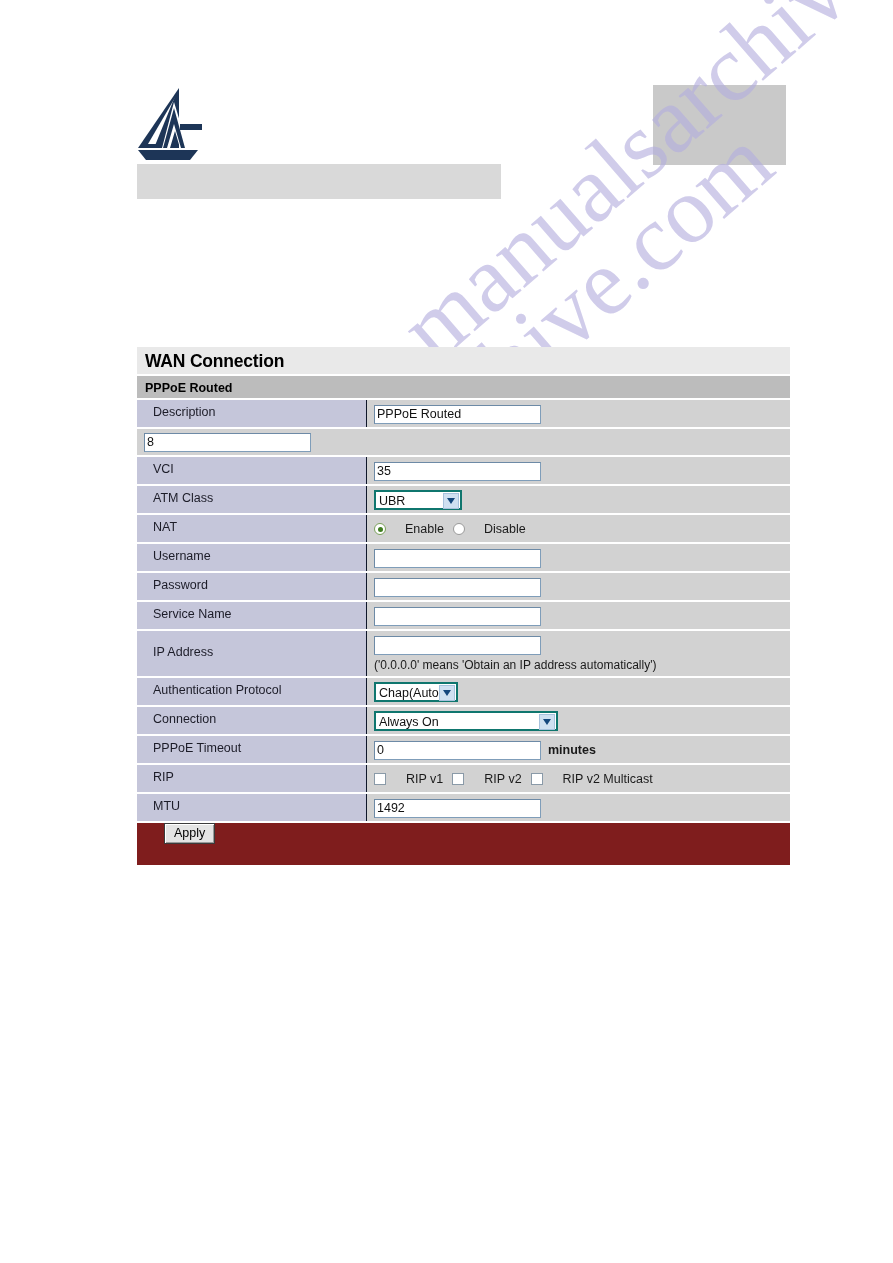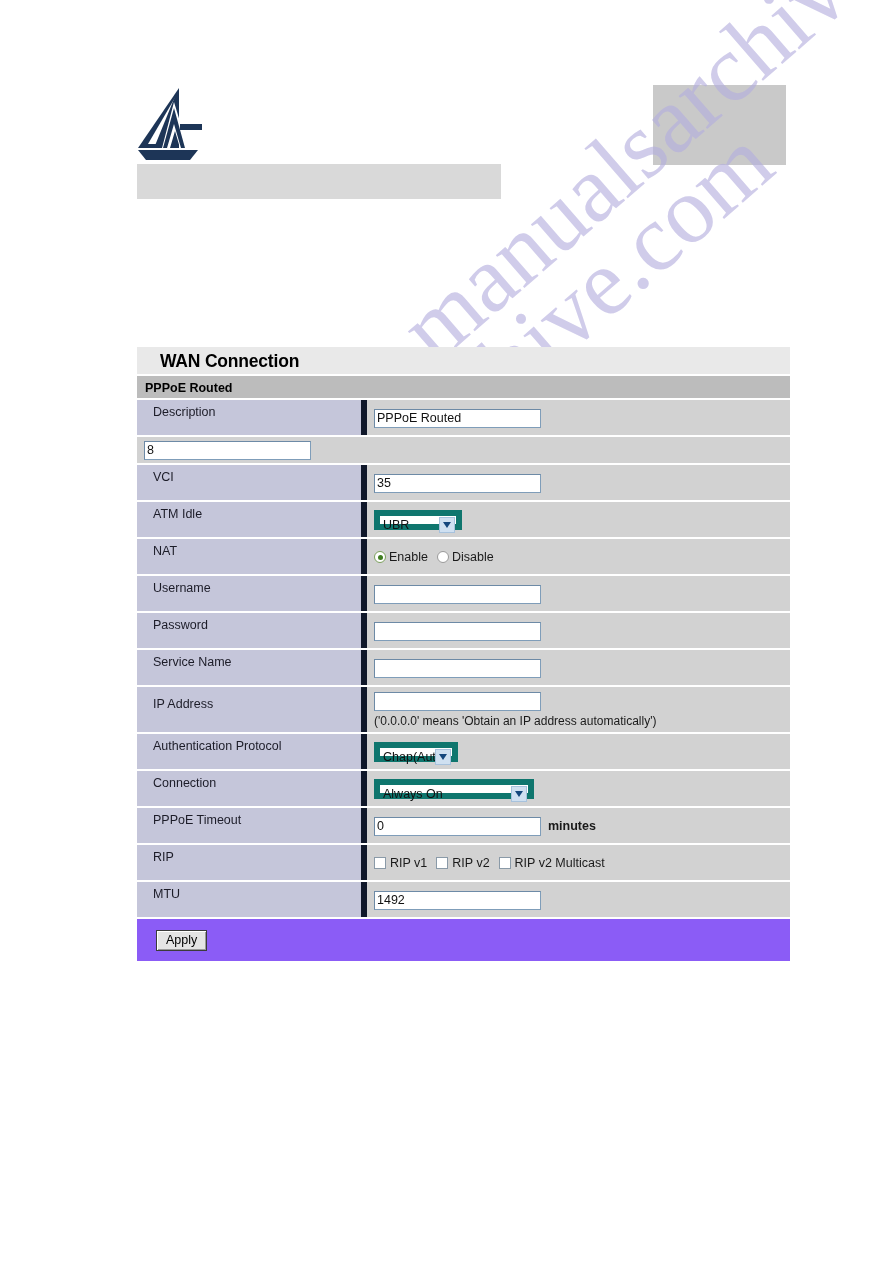--- a/index.html
+++ b/index.html
@@ -89,21 +89,21 @@
     width: 653px;
     z-index: 10;
     font-size: 12.5px;
     color: #1a1a1a;
   }
 
   #panel-title-bar {
     background: #e9e9e9;
     height: 29px;
     line-height: 29px;
-    padding-left: 23px;
+    padding-left: 8px;
     box-sizing: border-box;
     border-bottom: 2px solid #ffffff;
   }
   #panel-title-bar .title-text {
     font-size: 17.5px;
     font-weight: bold;
     color: #000000;
     letter-spacing: -0.2px;
   }
 
@@ -129,27 +129,27 @@
   .form-row {
     display: flex;
     width: 100%;
     border-bottom: 2px solid #ffffff;
     min-height: 26px;
   }
   .row-label {
     width: 230px;
     min-width: 230px;
     background: #c5c6da;
-    padding: 5px 0 16px 16px;
+    padding: 5px 0 8px 16px;
     box-sizing: border-box;
     font-size: 12.5px;
     color: #1c1c28;
     display: flex;
     align-items: center;
-    border-right: 6px solid #0f172a;
+    border-right: 1px solid #0f172a;
   }
   .row-value {
     flex: 1;
     background: #d2d2d2;
     padding: 4px 0 3px 7px;
     box-sizing: border-box;
     display: flex;
     flex-direction: column;
     justify-content: center;
   }
@@ -174,21 +174,21 @@
     width: 167px;
   }
   .txt-mtu {
     width: 167px;
   }
 
   .sel {
     position: relative;
     display: inline-block;
     height: 20px;
-    border: 6px solid #0f766e;
+    border: 2px solid #0f766e;
     background: #ffffff;
     box-sizing: border-box;
     font-size: 12.5px;
     color: #111111;
     vertical-align: middle;
   }
   .sel .sel-text {
     display: block;
     line-height: 18px;
     padding-left: 3px;
@@ -204,33 +204,34 @@
     background: #cfe0f1;
     border: 1px solid #a7c2dd;
     box-sizing: border-box;
     display: flex;
     align-items: center;
     justify-content: center;
   }
   .sel .sel-arrow svg { display: block; }
   .sel-atm { width: 88px; }
   .sel-auth { width: 84px; }
-  .sel-conn { width: 160px; }
+  .sel-conn { width: 184px; }
 
   .radio-group, .check-group {
     display: flex;
     align-items: center;
     font-size: 12.5px;
     color: #1a1a1a;
   }
   .radio-item, .check-item {
     display: flex;
     align-items: center;
     margin-right: 9px;
     white-space: nowrap;
+    gap: 16px;
   }
   .radio-dot {
     width: 12px;
     height: 12px;
     border-radius: 50%;
     background: #ffffff;
     border: 1px solid #9a9a9a;
     box-sizing: border-box;
     margin-right: 3px;
     position: relative;
@@ -273,25 +274,25 @@
     align-items: center;
   }
   .hint-text {
     font-size: 12px;
     color: #1a1a1a;
     margin-top: 3px;
     white-space: nowrap;
   }
 
   #panel-footer {
-    background: #8b5cf6;
+    background: #7f1d1d;
     height: 42px;
     display: flex;
-    align-items: center;
-    padding-left: 19px;
+    align-items: flex-start;
+    padding-left: 27px;
     box-sizing: border-box;
   }
   #apply-button {
     background: #e4e4e4;
     border: 1px solid #3b3b3b;
     box-shadow: inset 1px 1px 0 #ffffff, inset -1px -1px 0 #9a9a9a;
     font-family: "Liberation Sans", sans-serif;
     font-size: 12.5px;
     color: #000000;
     padding: 2px 9px 3px 9px;
@@ -357,21 +358,21 @@
     </div>
 
     <div class="form-row">
       <div class="row-label">VCI</div>
       <div class="row-value">
         <input class="txt txt-w" type="text" value="35" style="">
       </div>
     </div>
 
     <div class="form-row">
-      <div class="row-label">ATM Idle</div>
+      <div class="row-label">ATM Class</div>
       <div class="row-value">
         <div class="sel sel-atm">
           <span class="sel-text">UBR</span>
           <span class="sel-arrow">
             <svg width="8" height="6" viewBox="0 0 8 6">
                 <path d="M0 0 L8 0 L4 6 Z" fill="#14477d"></path>
               </svg>
           </span>
         </div>
       </div>

